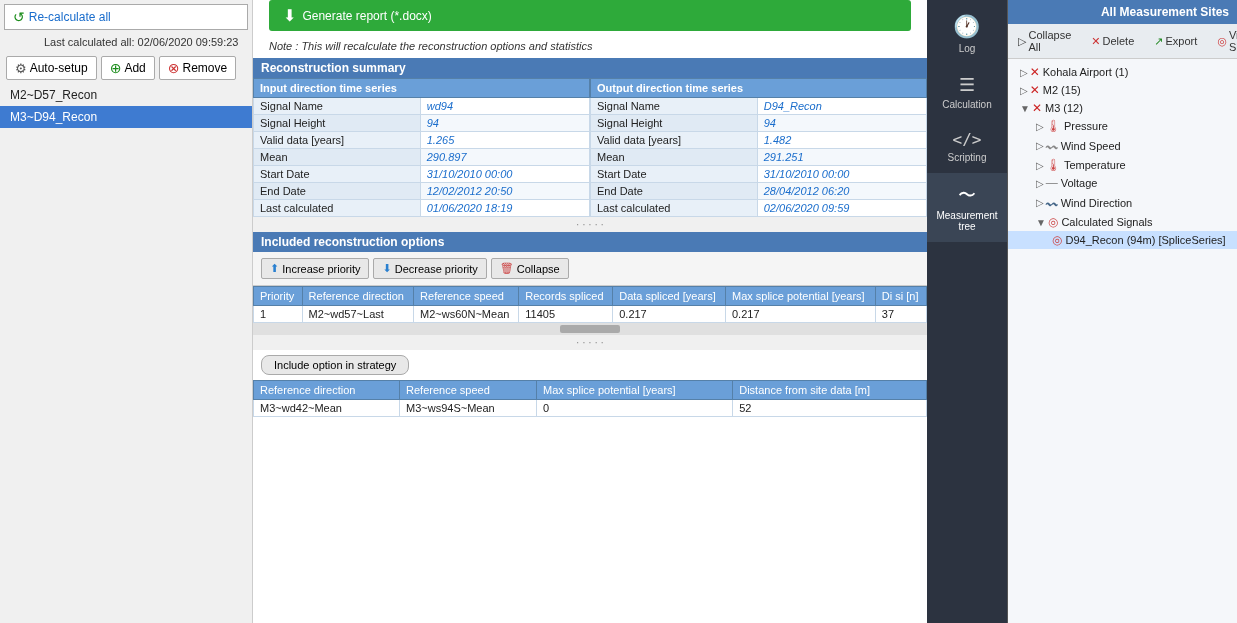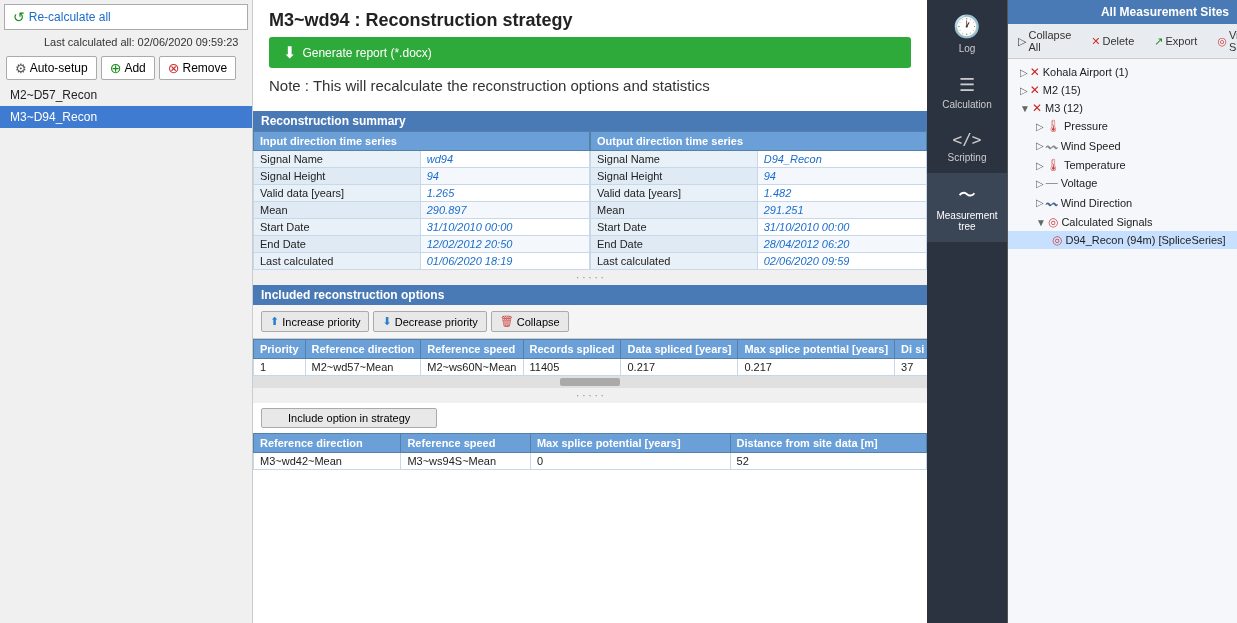--- a/index.html
+++ b/index.html
@@ -50,21 +50,22 @@
     .page-title {
       font-size: 18px; font-weight: 600; padding: 10px 16px 6px;
       color: #222; background: #fff;
     }
     .report-btn {
       display: inline-flex; align-items: center; gap: 6px;
       background: #2eaa3a; color: white; border: none; padding: 6px 14px;
       cursor: pointer; font-size: 12px; border-radius: 3px; margin: 0 16px 6px;
     }
     .note-text {
-      font-size: 15px; color: #333; padding: 3px 16px 17px;
+      font-size: 11px; color: #333; padding: 3px 16px 6px;
+      font-style: italic;
     }
     .section-header {
       background: #4a7ab5; color: white; font-size: 12px; font-weight: 600;
       padding: 3px 8px;
     }
     .recon-summary {
       display: flex; gap: 0;
     }
     .summary-table {
       flex: 1; border-collapse: collapse; font-size: 11px;
@@ -93,21 +94,21 @@
     }
     .priority-btn .arrow-up { color: #2a80d0; }
     .priority-btn .arrow-down { color: #2a80d0; }
     .priority-btn .trash { color: #cc4444; }
 
     .data-table {
       width: 100%; border-collapse: collapse; font-size: 11px;
     }
     .data-table th {
       background: #6a9fd8; color: white; padding: 3px 6px; text-align: left;
-      border: 1px solid #5580a8; font-weight: 700; white-space: nowrap;
+      border: 1px solid #5580a8; font-weight: 400; white-space: nowrap;
     }
     .data-table td {
       padding: 2px 6px; border: 1px solid #c8d8e8; color: #222;
       white-space: nowrap;
     }
     .data-table tr:nth-child(even) td { background: #f4f8fc; }
 
     .scrollbar-area {
       background: #e0e0e0; height: 12px; display: flex; align-items: center;
       padding: 0 2px;
@@ -116,22 +117,22 @@
       background: #aaa; height: 8px; width: 60px; border-radius: 2px;
       margin: auto;
     }
 
     .dots-divider {
       text-align: center; color: #888; font-size: 10px; padding: 2px;
       background: #f0f0f0;
     }
     .include-option-btn {
       display: inline-flex; align-items: center;
-      background: #e8e8e8; border: 1px solid #aaa; padding: 3px 26px;
-      cursor: pointer; font-size: 11px; border-radius: 2px; margin: 5px 8px;
+      background: #e8e8e8; border: 1px solid #aaa; padding: 3px 12px;
+      cursor: pointer; font-size: 11px; border-radius: 8px; margin: 5px 8px;
     }
 
     
     .right-panel {
       width: 310px;
       background: #2c3340;
       display: flex;
       flex-shrink: 0;
     }
     .icon-nav {
@@ -216,21 +217,20 @@
     <div class="sidebar-item">
       <span>M2~D57_Recon</span>
     </div>
     <div class="sidebar-item selected">
       <span>M3~D94_Recon</span>
     </div>
   </div>
 </div>
 
 <div class="main-content">
-  <div class="page-title">M3~wd94 : Reconstruction strategy</div>
   <button class="report-btn">
     <span style="font-size:16px;">⬇</span>
     <span>Generate report (*.docx)</span>
   </button>
   <div class="note-text">Note : This will recalculate the reconstruction options and statistics</div>
 
   <div class="main-scroll">
 
     <div class="section-header">Reconstruction summary</div>
     <div class="recon-summary">
@@ -337,21 +337,21 @@
             <th>Reference speed</th>
             <th>Records spliced</th>
             <th>Data spliced [years]</th>
             <th>Max splice potential [years]</th>
             <th>Di si [n]</th>
           </tr>
         </thead>
         <tbody id="included-tbody">
             <tr>
               <td>1</td>
-              <td>M2~wd57~Mean</td>
+              <td>M2~wd57~Last</td>
               <td>M2~ws60N~Mean</td>
               <td>11405</td>
               <td>0.217</td>
               <td>0.217</td>
               <td>37</td>
             </tr>
           </tbody>
       </table>
     </div>
     <div class="scrollbar-area">

